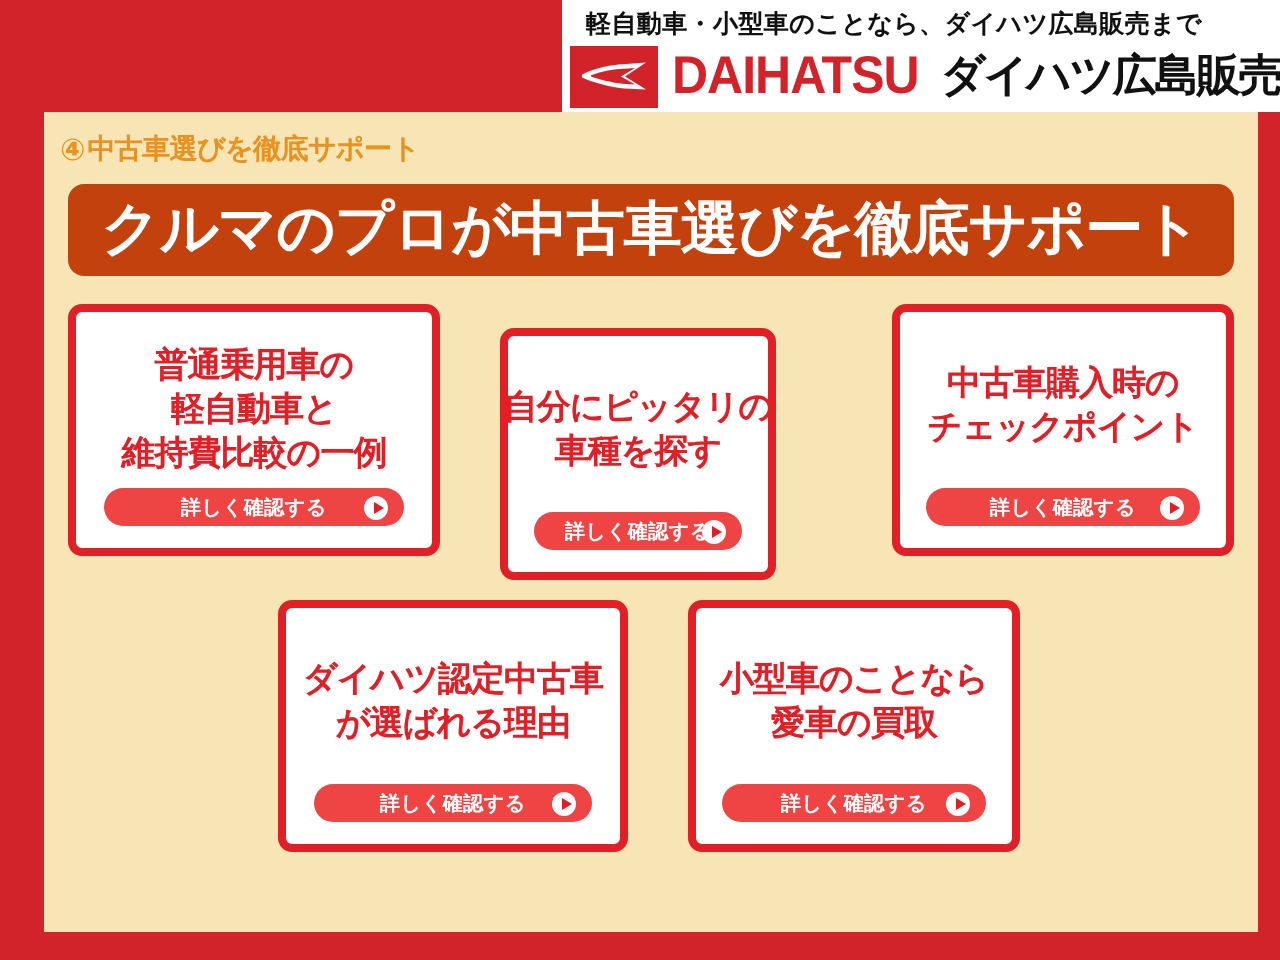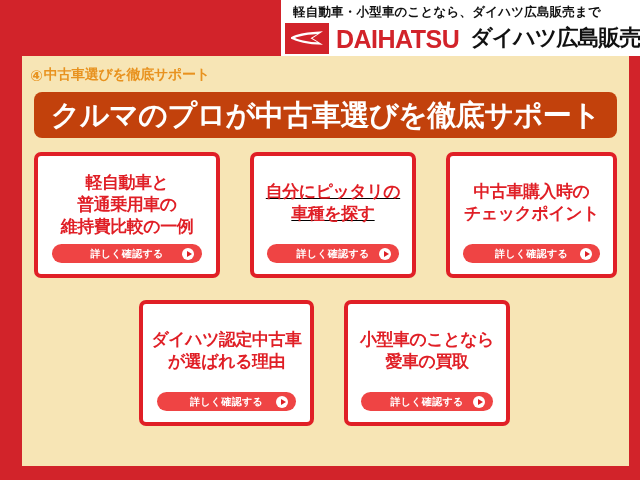--- a/index.html
+++ b/index.html
@@ -183,21 +183,21 @@
     width: 0;
     height: 0;
     border-left: 5px solid #dd1f26;
     border-top: 3.2px solid transparent;
     border-bottom: 3.2px solid transparent;
     margin-left: 2px;
   }
 
   
   #card-1 { left: 12px;  top: 96px;  width: 186px; height: 126px; }
-  #card-2 { left: 228px; top: 96px;  width: 166px; height: 126px; text-decoration: underline; }
+  #card-2 { left: 228px; top: 108px;  width: 138px; height: 126px; }
   #card-3 { left: 424px; top: 96px;  width: 171px; height: 126px; }
   
   #card-4 { left: 117px; top: 244px; width: 175px; height: 126px; }
   #card-5 { left: 322px; top: 244px; width: 166px; height: 126px; }
 
   #card-1 .card-title { font-size: 17px; margin-top: 16px; }
   #card-2 .card-title { font-size: 17px; margin-top: 25px; }
   #card-3 .card-title { font-size: 17px; margin-top: 25px; }
   #card-4 .card-title { font-size: 17px; margin-top: 25px; }
   #card-5 .card-title { font-size: 17px; margin-top: 25px; }
@@ -231,22 +231,22 @@
     <span class="section-num">④</span>
     <span class="section-head-text">中古車選びを徹底サポート</span>
   </div>
 
   <div class="headline">
     <span class="headline-text">クルマのプロが中古車選びを徹底サポート</span>
   </div>
 
   <div class="card" id="card-1">
     <div class="card-title">
+      <div>普通乗用車の</div>
       <div>軽自動車と</div>
-      <div>普通乗用車の</div>
       <div>維持費比較の一例</div>
     </div>
     <div class="btn">
       <span class="btn-label">詳しく確認する</span>
       <span class="btn-arrow">
           <i></i>
         </span>
     </div>
   </div>
 

